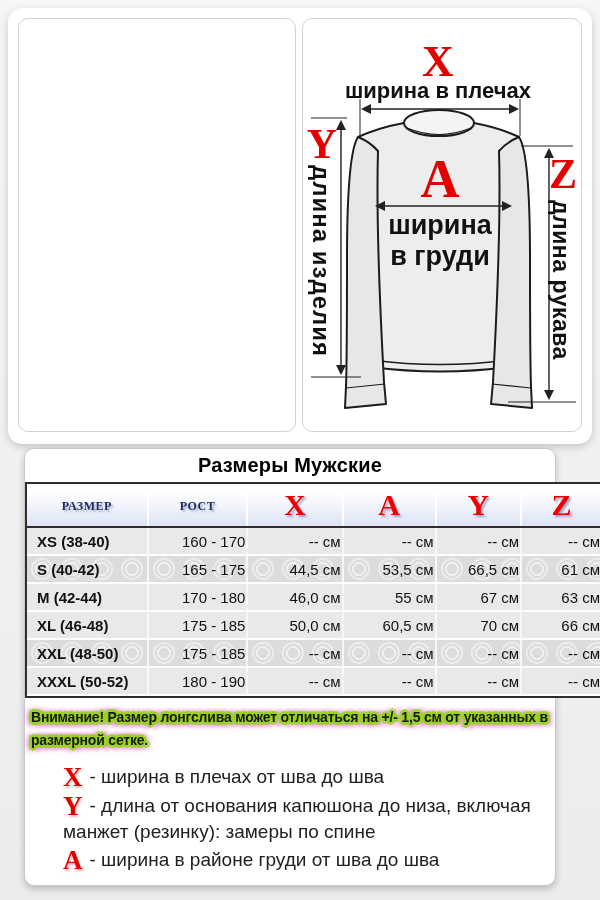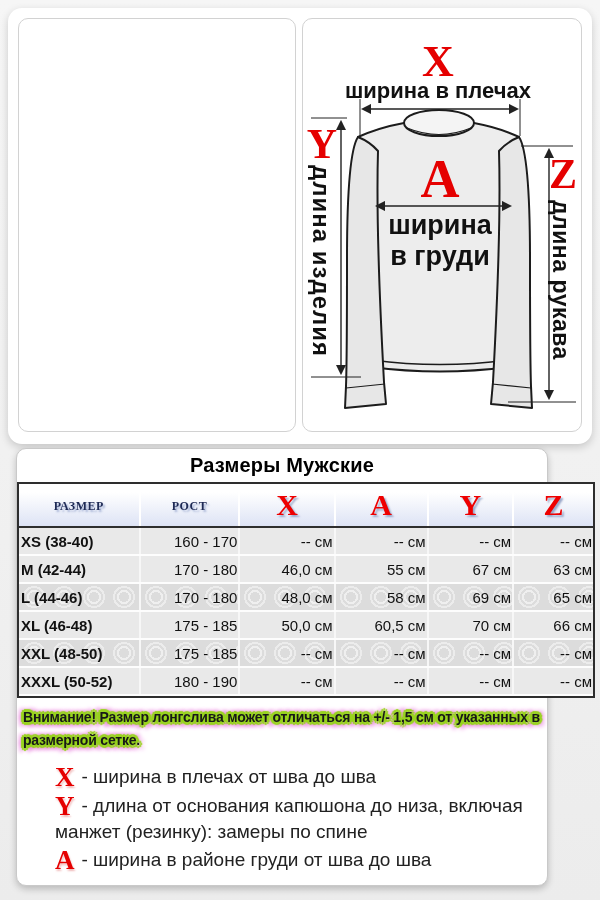--- a/index.html
+++ b/index.html
@@ -17,21 +17,21 @@
   .panel{
     position:absolute;top:10px;height:414px;background:#fff;
     border:1px solid #d2d2d2;border-radius:10px;box-sizing:border-box;
   }
   .panel.left{left:10px;width:278px;}
   .panel.right{left:294px;width:280px;overflow:hidden;}
   .red-letter{fill:#e50000;font-family:"Liberation Serif",serif;font-weight:bold;}
   .diag-caption{fill:#111;font-family:"Liberation Sans",sans-serif;font-weight:bold;}
   
   .bottom-card{
-    position:absolute;left:16px;top:448px;width:532px;height:438px;
+    position:absolute;left:24px;top:448px;width:532px;height:438px;
     background:#fff;border:1px solid #c9c9c9;border-radius:10px;
     box-sizing:border-box;box-shadow:0 3px 7px rgba(0,0,0,.22);
   }
   .table-title{
     text-align:center;font-size:20px;font-weight:bold;color:#000;
     margin-top:5px;letter-spacing:.2px;
   }
   .size-table-wrap{
     width:578px;margin:5px auto 0;border:2px solid #2e2e2e;box-sizing:border-box;
   }
@@ -49,21 +49,21 @@
   th .hdr-letter{
     color:#ee0000;font-size:30px;font-weight:bold;
     text-shadow:2px 2px 2px #9aa7c9;
   }
   table.size-table td{
     height:24px;font-size:15px;text-align:right;color:#111;
     border-right:2px solid #f7f7f7;border-bottom:2px solid #fdfdfd;
     background:#e9e9e9;
   }
   table.size-table td:last-child{border-right:none;}
-  table.size-table td.size-name{text-align:left;padding-left:2px;font-weight:bold;}
+  table.size-table td.size-name{text-align:left;padding-left:10px;font-weight:bold;}
   table.size-table tr.alt td{
     background-color:#dcdcdc;
     background-image:radial-gradient(circle,rgba(255,255,255,0) 0 5px,rgba(255,255,255,.55) 5px 7px,rgba(255,255,255,0) 7px 9px,rgba(255,255,255,.45) 9px 11px,rgba(255,255,255,0) 11px);
     background-size:30px 26px;
   }
   .warning{
     margin:8px 4px 0 6px;font-size:14px;line-height:23px;font-weight:bold;
     color:#181818;letter-spacing:-.2px;
     text-shadow:
       -2px -2px 1px #97d41c, 2px -2px 1px #97d41c,
@@ -165,36 +165,36 @@
       </thead>
       <tbody>
         <tr>
           <td class="size-name">XS (38-40)</td>
           <td>160 - 170</td>
           <td>--  см</td>
           <td>-- см</td>
           <td>-- см</td>
           <td>-- см</td>
         </tr>
+        <tr class="alt">
+          <td class="size-name">S (40-42)</td>
+          <td>165 - 175</td>
+          <td>44,5 см</td>
+          <td>53,5 см</td>
+          <td>66,5 см</td>
+          <td>61 см</td>
+        </tr>
         <tr>
           <td class="size-name">M (42-44)</td>
           <td>170 - 180</td>
           <td>46,0 см</td>
           <td>55 см</td>
           <td>67 см</td>
           <td>63 см</td>
         </tr>
-        <tr class="alt">
-          <td class="size-name">L (44-46)</td>
-          <td>170 - 180</td>
-          <td>48,0 см</td>
-          <td>58 см</td>
-          <td>69 см</td>
-          <td>65 см</td>
-        </tr>
         <tr>
           <td class="size-name">XL (46-48)</td>
           <td>175 - 185</td>
           <td>50,0 см</td>
           <td>60,5 см</td>
           <td>70 см</td>
           <td>66 см</td>
         </tr>
         <tr class="alt">
           <td class="size-name">XXL (48-50)</td>

